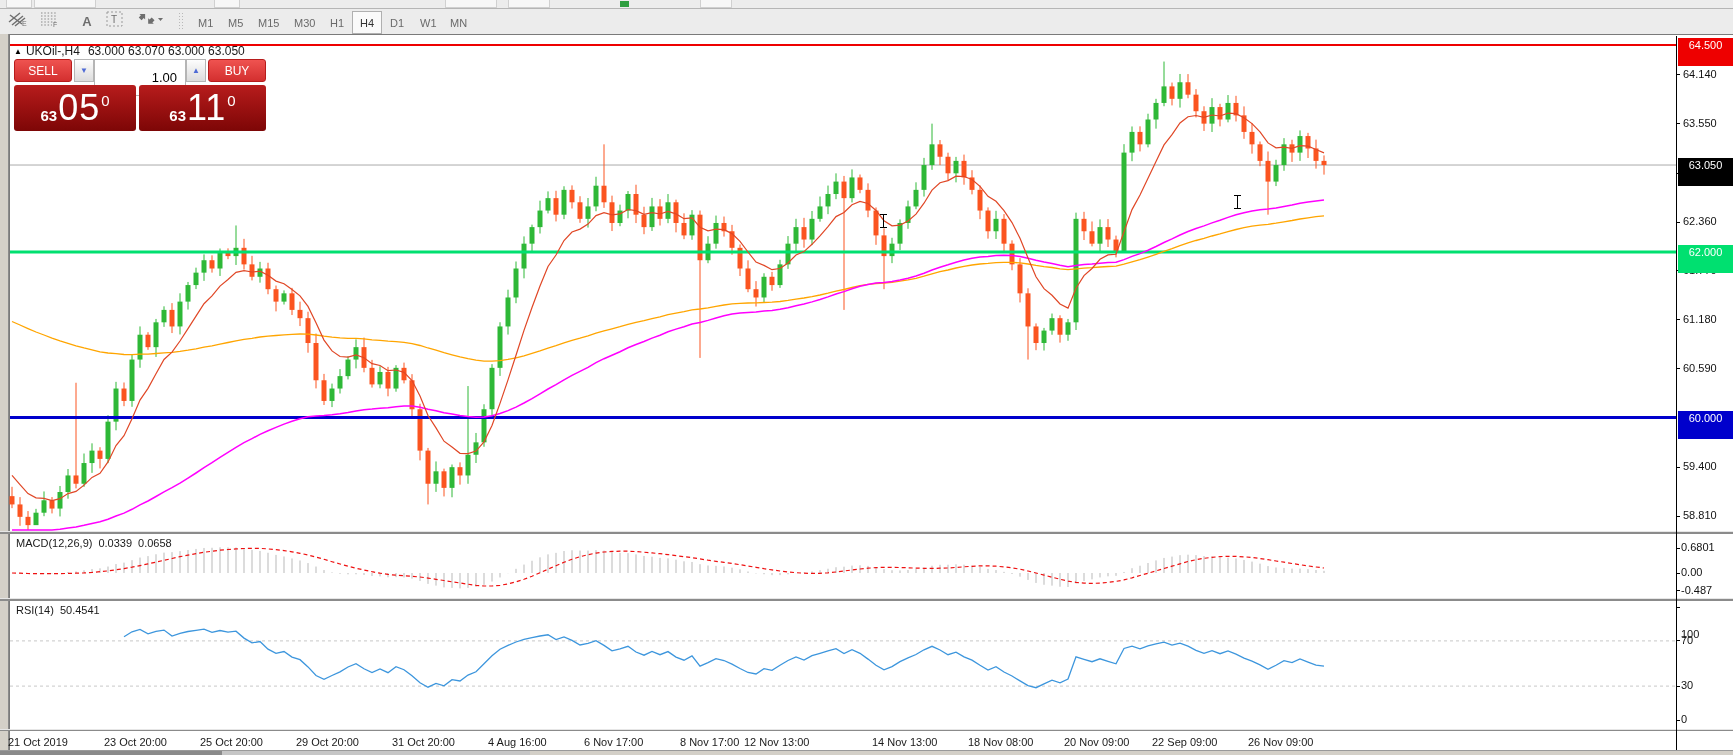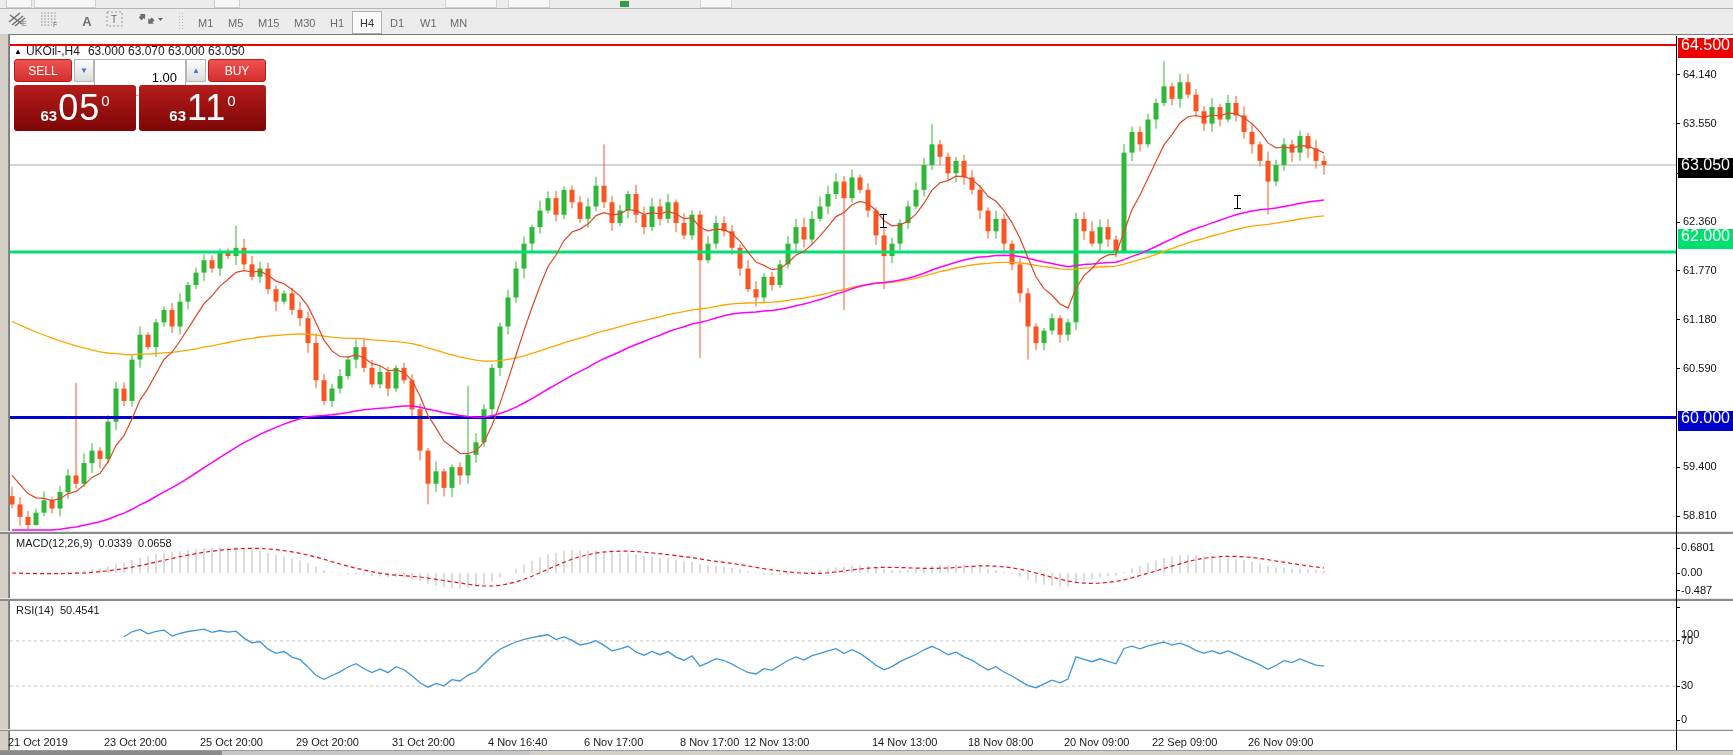--- a/index.html
+++ b/index.html
@@ -15,21 +15,21 @@
           font-size:11px;color:#6a6a6a;background:transparent;border:1px solid transparent;}
   .tf-btn.active{background:#fafafa;border:1px solid #b0b0b0;color:#333;}
   .toolbar-sep{position:absolute;top:3px;width:5px;height:19px;
      background-image:radial-gradient(#b9b9b9 1px,transparent 1px);background-size:3px 3px;}
   
   #left-strip{position:absolute;left:0;top:34px;width:8px;height:721px;background:#d4d0c8;border-right:1px solid #8a8a8a;}
   #chart-window{position:absolute;left:9px;top:34px;width:1724px;height:721px;background:#fff;border-top:1px solid #7a7a7a;border-left:1px solid #7a7a7a;}
   .panel-sep{position:absolute;left:0;width:1733px;height:2px;background:#8b8b8b;border-top:1px solid #e6e6e6;}
   #axis-vline{position:absolute;top:36px;height:714px;width:1px;background:#000;}
   .axis-label{position:absolute;font-size:11px;color:#111;white-space:nowrap;}
-  .axis-badge{position:absolute;left:1678px;width:55px;height:20px;font-size:16px;line-height:14px;text-align:center;color:#fff;white-space:nowrap;}
+  .axis-badge{position:absolute;left:1678px;width:55px;height:28px;font-size:11px;line-height:14px;text-align:center;color:#fff;white-space:nowrap;}
   #symbol-line{position:absolute;left:14px;top:44px;font-size:12px;color:#1a1a1a;}
   #symbol-line .tri{font-size:8px;position:relative;top:-1px;margin-right:4px;color:#000;}
   #symbol-line .ohlc{margin-left:8px;}
   
   #trade-panel{position:absolute;left:14px;top:59px;width:252px;}
   #trade-row{position:relative;height:23px;}
   .trade-btn{position:absolute;top:0;height:23px;line-height:23px;text-align:center;color:#fff;font-size:12px;
      background:linear-gradient(#ef5350,#d32f2f);border:1px solid #b71c1c;border-radius:3px;box-sizing:border-box;}
   #vol-down,#vol-up{position:absolute;top:0;width:20px;height:23px;background:linear-gradient(#fdfdfd,#dcdcdc);
      border:1px solid #b5b5b5;box-sizing:border-box;color:#4f6bd5;font-size:8px;line-height:21px;text-align:center;}
@@ -700,42 +700,42 @@
       <div style="position:absolute;left:1676px;top:319.3296px;width:4px;height:1px;background:#000;"></div>
       <div class="axis-label" style="left:1683px;top:312.8296px;">61.180</div>
       <div style="position:absolute;left:1676px;top:368.1697999999997px;width:4px;height:1px;background:#000;"></div>
       <div class="axis-label" style="left:1683px;top:361.6697999999997px;">60.590</div>
       <div style="position:absolute;left:1676px;top:466.6780000000001px;width:4px;height:1px;background:#000;"></div>
       <div class="axis-label" style="left:1683px;top:460.1780000000001px;">59.400</div>
       <div style="position:absolute;left:1676px;top:515.5181999999998px;width:4px;height:1px;background:#000;"></div>
       <div class="axis-label" style="left:1683px;top:509.01819999999975px;">58.810</div>
       <div class="axis-badge" style="top:38px;background:#ee0000;color:#ffffff;">64.500</div>
       <div class="axis-badge" style="top:158.03100000000023px;background:#000000;color:#ffffff;">63.050</div>
-      <div class="axis-badge" style="top:229px;background:#00e070;color:#ffffff;">62.000</div>
+      <div class="axis-badge" style="top:245px;background:#00e070;color:#ffffff;">62.000</div>
       <div class="axis-badge" style="top:410.51px;background:#0000cc;color:#ffffff;">60.000</div>
       <div style="position:absolute;left:1676px;top:547.67635px;width:4px;height:1px;background:#000;"></div>
       <div class="axis-label" style="left:1681px;top:541.17635px;">0.6801</div>
       <div style="position:absolute;left:1676px;top:572.5px;width:4px;height:1px;background:#000;"></div>
       <div class="axis-label" style="left:1681px;top:566px;">0.00</div>
       <div style="position:absolute;left:1676px;top:590.2755px;width:4px;height:1px;background:#000;"></div>
       <div class="axis-label" style="left:1681px;top:583.7755px;">-0.487</div>
       <div style="position:absolute;left:1676px;top:606.5px;width:4px;height:1px;background:#000;"></div>
       <div class="axis-label" style="left:1681px;top:600px;margin-top:28px;">100</div>
       <div style="position:absolute;left:1676px;top:640.4px;width:4px;height:1px;background:#000;"></div>
       <div class="axis-label" style="left:1681px;top:633.9px;">70</div>
       <div style="position:absolute;left:1676px;top:685.6px;width:4px;height:1px;background:#000;"></div>
       <div class="axis-label" style="left:1681px;top:679.1px;">30</div>
       <div style="position:absolute;left:1676px;top:719.5px;width:4px;height:1px;background:#000;"></div>
       <div class="axis-label" style="left:1681px;top:713px;">0</div>
       <div class="time-label" style="left:8px;">21 Oct 2019</div>
       <div class="time-label" style="left:104px;">23 Oct 20:00</div>
       <div class="time-label" style="left:200px;">25 Oct 20:00</div>
       <div class="time-label" style="left:296px;">29 Oct 20:00</div>
       <div class="time-label" style="left:392px;">31 Oct 20:00</div>
-      <div class="time-label" style="left:488px;">4 Nov 16:40</div>
+      <div class="time-label" style="left:488px;">4 Aug 16:00</div>
       <div class="time-label" style="left:584px;">6 Nov 17:00</div>
       <div class="time-label" style="left:680px;">8 Nov 17:00</div>
       <div class="time-label" style="left:744px;text-align:right;">12 Nov 13:00</div>
       <div class="time-label" style="left:872px;">14 Nov 13:00</div>
       <div class="time-label" style="left:968px;">18 Nov 08:00</div>
       <div class="time-label" style="left:1064px;">20 Nov 09:00</div>
       <div class="time-label" style="left:1152px;">22 Sep 09:00</div>
       <div class="time-label" style="left:1248px;">26 Nov 09:00</div>
     </div>
 </div>

